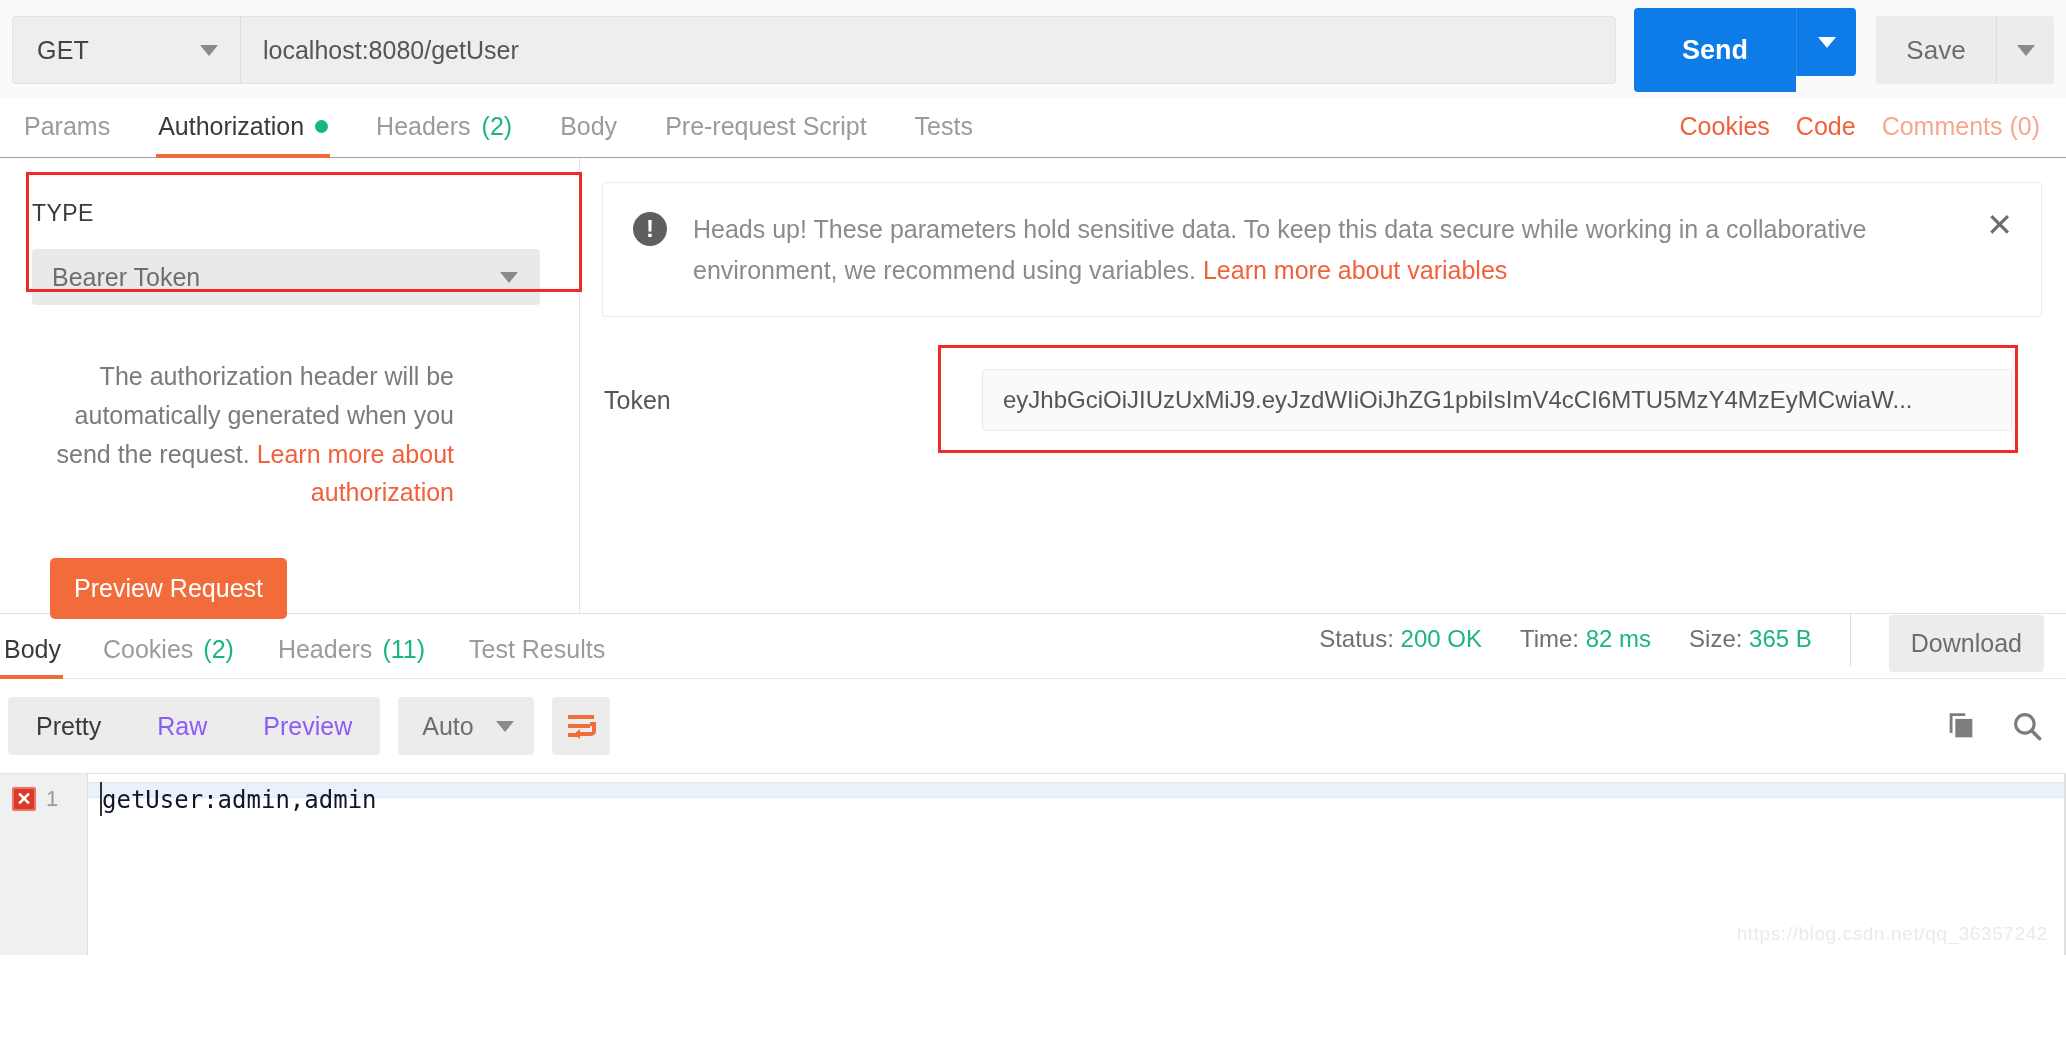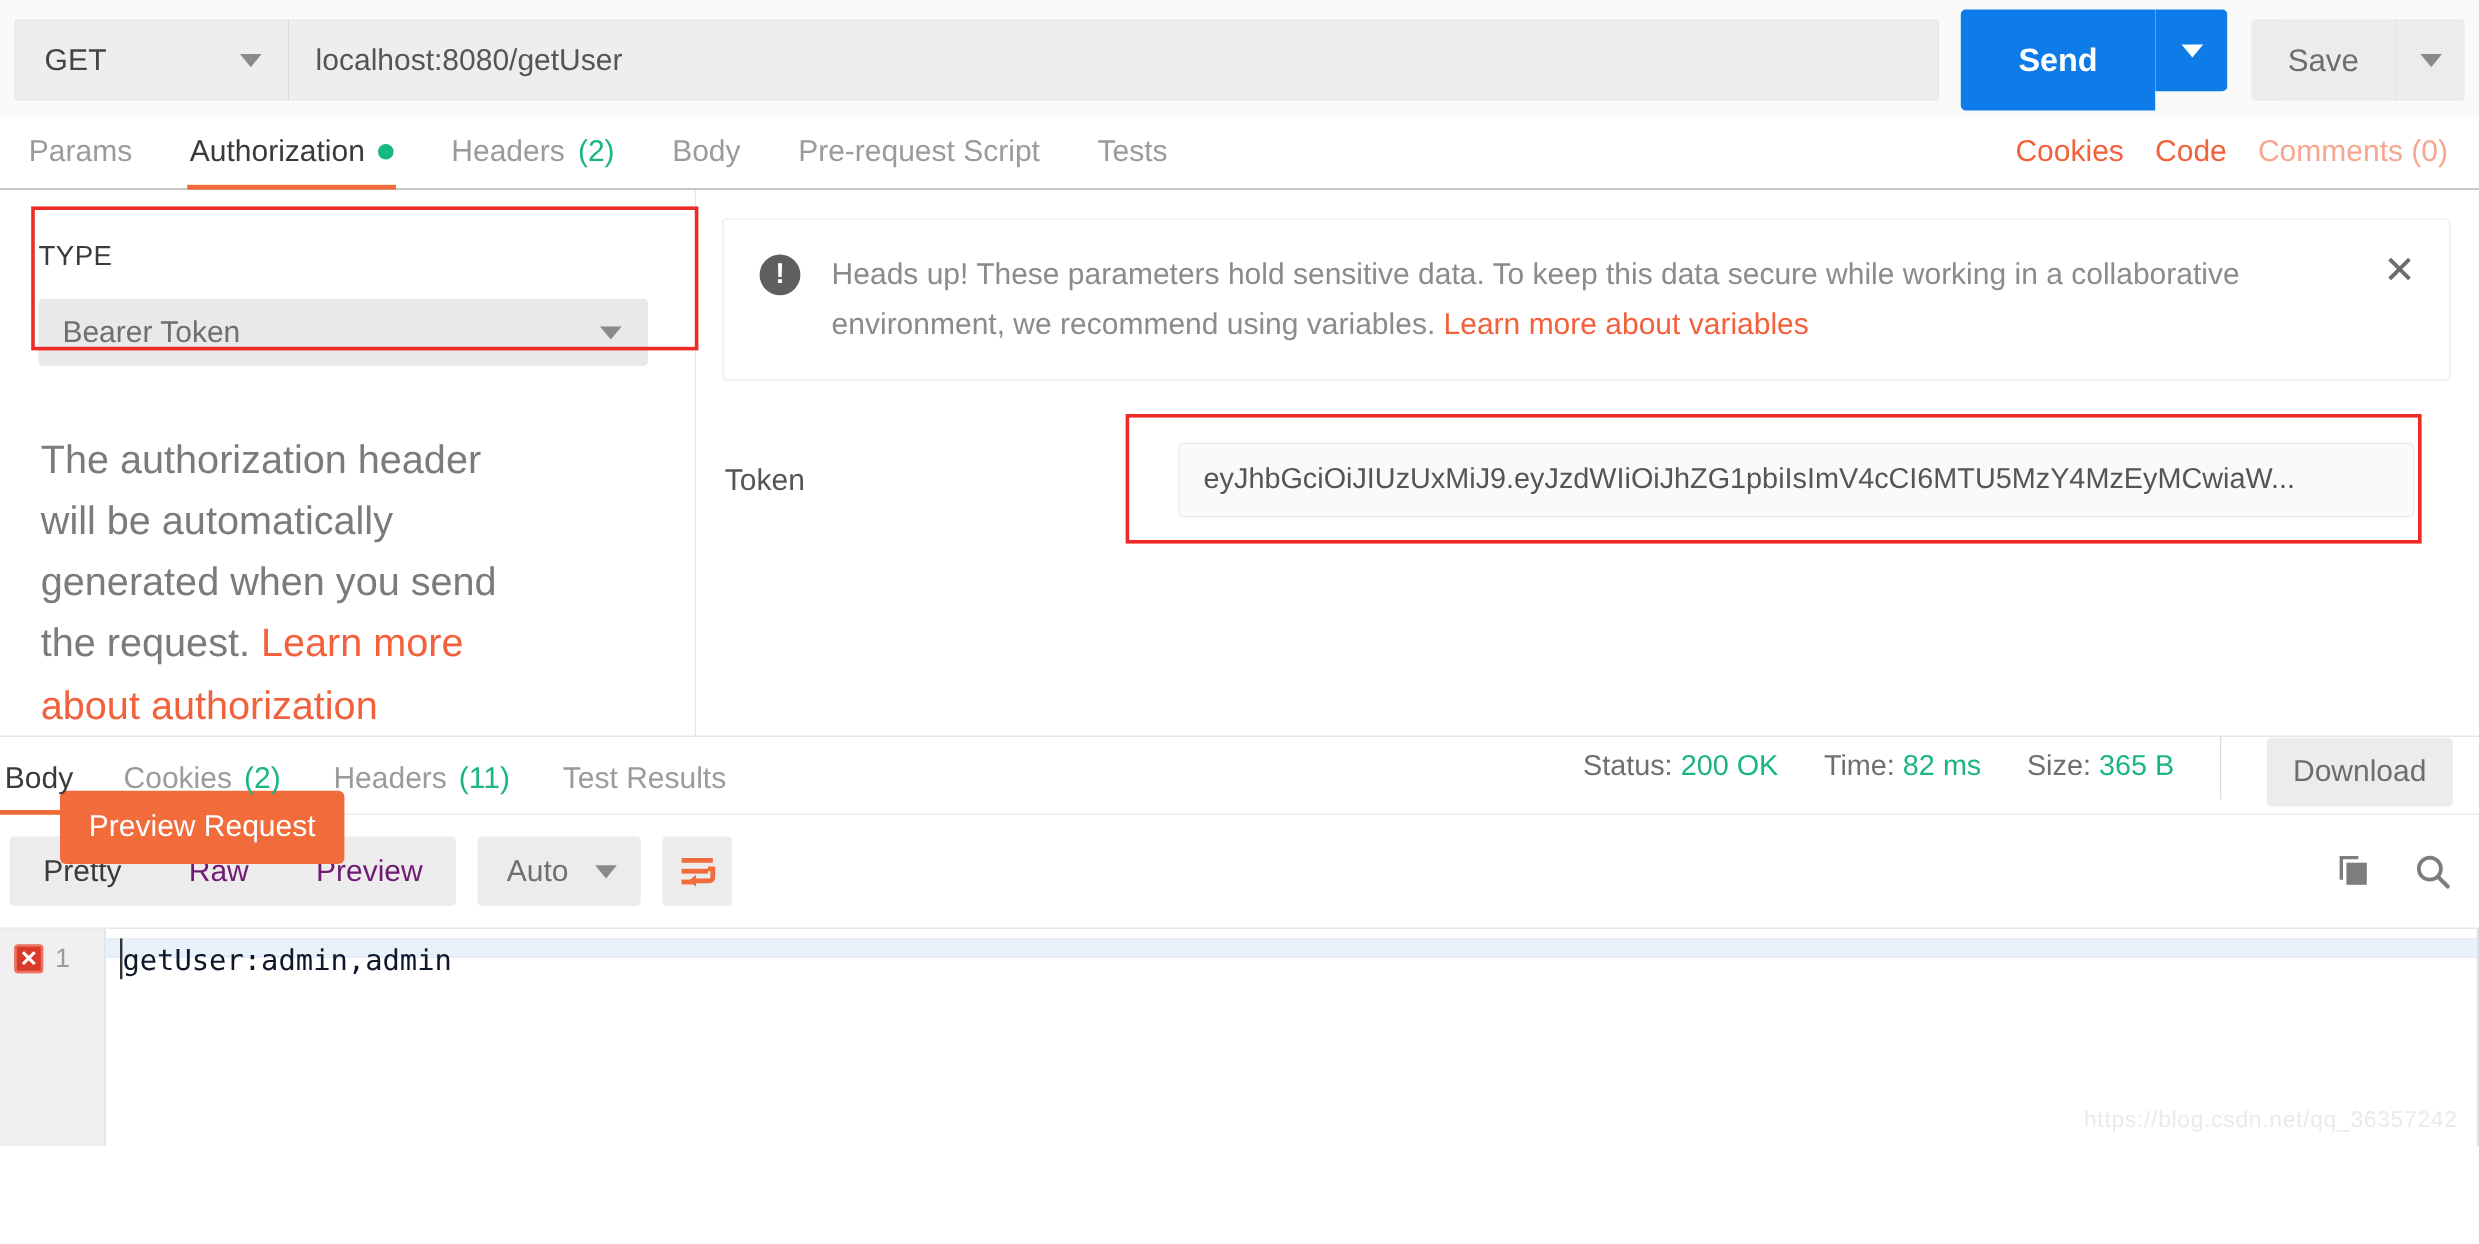--- a/index.html
+++ b/index.html
@@ -142,23 +142,24 @@
     width: 508px; height: 56px;
     background: #e9e9e9; border-radius: 4px;
     display: flex; align-items: center;
     justify-content: space-between;
     padding: 0 22px 0 20px;
     cursor: pointer;
   }
   .type-select .tlabel { font-size: 25px; color: #6f6f6f; }
   .auth-desc {
     margin: 52px 0 0 8px;
-    font-size: 33px; color: #7b7b7b;
+    font-size: 25px; color: #7b7b7b;
     line-height: 1.55;
     max-width: 420px;
+    text-align: right;
   }
   .auth-desc .lnk { color: #f2603c; cursor: pointer; }
   .preview-btn {
     margin: 46px 0 0 24px;
     background: #f26b3a; color: #fff;
     border: none; border-radius: 5px;
     font-size: 25px;
     font-family: "Liberation Sans", sans-serif;
     padding: 16px 24px;
     cursor: pointer;
@@ -261,21 +262,21 @@
   .fmt-bar {
     display: flex; align-items: center;
     padding: 18px 22px 18px 8px;
     gap: 18px; background: #fff;
   }
   .seg {
     display: flex; background: #ececec; border-radius: 4px;
     height: 58px; align-items: center;
   }
   .seg-item {
-    font-size: 25px; color: #701a75;
+    font-size: 25px; color: #8b5cf6;
     padding: 0 28px; cursor: pointer;
     line-height: 58px;
   }
   .seg-item.active { color: #3b3b3b; }
   .auto-select {
     display: flex; align-items: center; gap: 22px;
     background: #ececec; border-radius: 4px;
     height: 58px; padding: 0 20px 0 24px; cursor: pointer;
   }
   .auto-select .alabel { font-size: 25px; color: #6f6f6f; }

